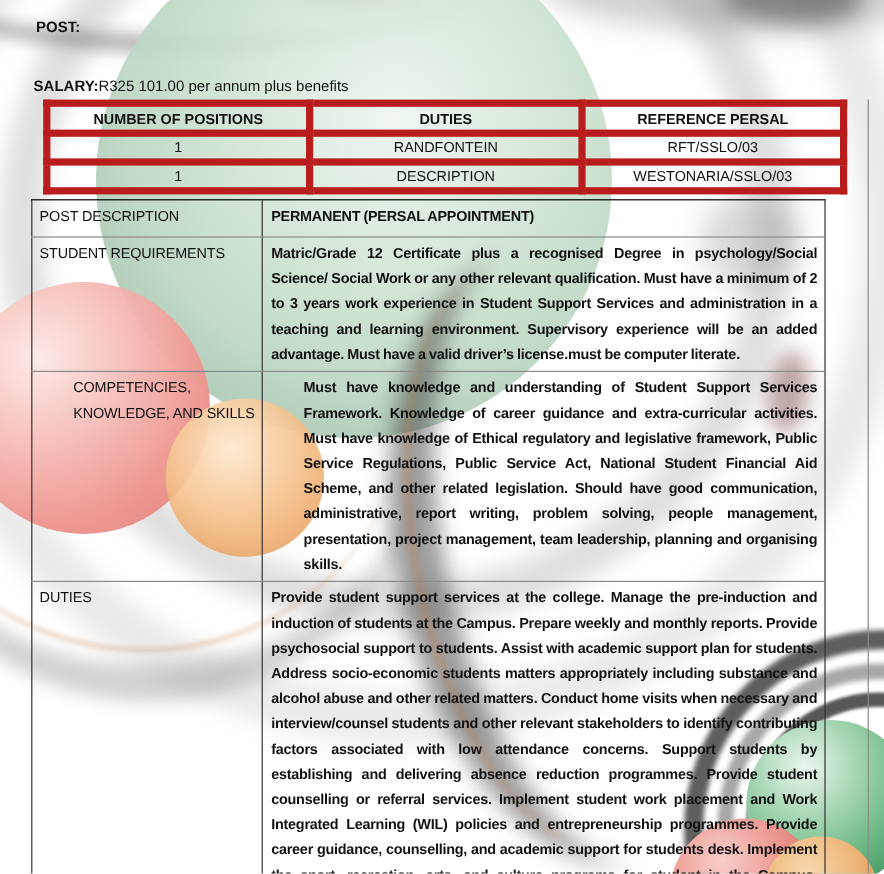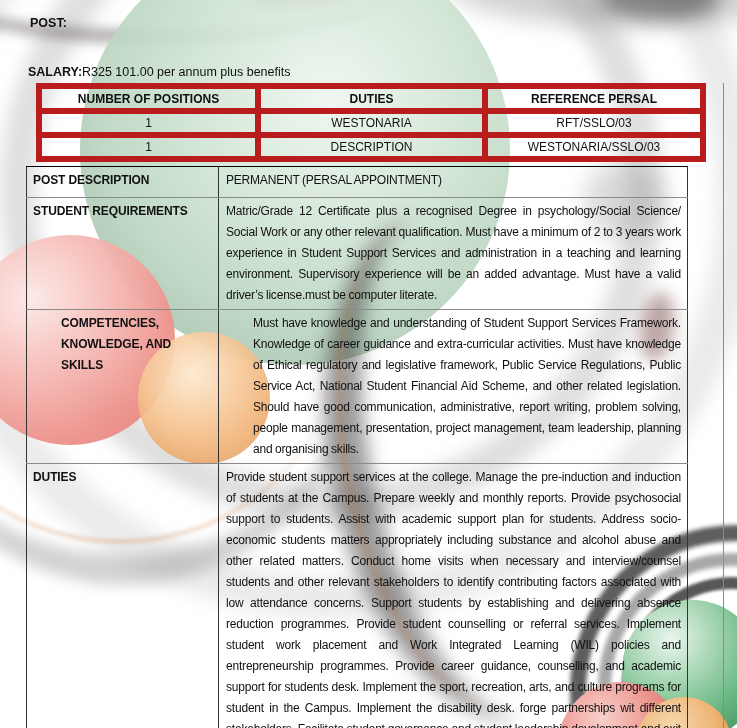--- a/index.html
+++ b/index.html
@@ -57,24 +57,24 @@
   .kv-salary{top:64px;left:28px;}
   .kv-salary .lbl{width:54px;}
 
   table{border-collapse:collapse;table-layout:fixed;}
   .positions{position:absolute;left:36px;top:83px;width:664px;font-size:12px;}
   .positions th,.positions td{border:6px solid #b91c1c;text-align:center;padding:0 2px;overflow:hidden;white-space:nowrap;}
   .positions th{height:19px;font-weight:bold;}
   .positions td{height:18px;font-weight:normal;}
 
   .details{position:absolute;left:26px;top:166px;width:661px;font-size:12px;}
-  .details td{border:1px solid #333;border-bottom-color:#8a8a8a;vertical-align:top;}
+  .details td{border:1px solid #333;border-bottom-color:#8a8a8a;vertical-align:top;font-weight:bold;}
   .details tr:last-child td{border-bottom-color:#000;}
   .details tr:first-child td{border-top-color:#000;}
-  .details .lbl-cell{font-weight:bold;padding:3px 4px 3px 6px;line-height:21px;letter-spacing:-0.1px;}
+  .details .lbl-cell{font-weight:normal;padding:3px 4px 3px 6px;line-height:21px;letter-spacing:-0.1px;}
   .details .val-cell{padding:3px 6px 3px 7px;line-height:21px;text-align:justify;letter-spacing:-0.2px;word-spacing:-0.5px;}
   .details .r0 td{height:24px;}
   .details .r1 td{height:100px;}
   .details .r2 td{height:130px;padding-left:34px;}
   .details .r3 td{height:280px;}
 
   .page-edge-line{position:absolute;left:723px;top:83px;width:1px;height:645px;background:#8a8a8a;z-index:2;}
 </style>
 </head>
 <body>
@@ -125,21 +125,21 @@
       <thead>
         <tr>
           <th>NUMBER OF POSITIONS</th>
           <th>DUTIES</th>
           <th>REFERENCE PERSAL</th>
         </tr>
       </thead>
       <tbody>
         <tr>
           <td>1</td>
-          <td>WESTONARIA</td>
+          <td>RANDFONTEIN</td>
           <td>RFT/SSLO/03</td>
         </tr>
         <tr>
           <td>1</td>
           <td>DESCRIPTION</td>
           <td>WESTONARIA/SSLO/03</td>
         </tr>
       </tbody>
     </table>
 

